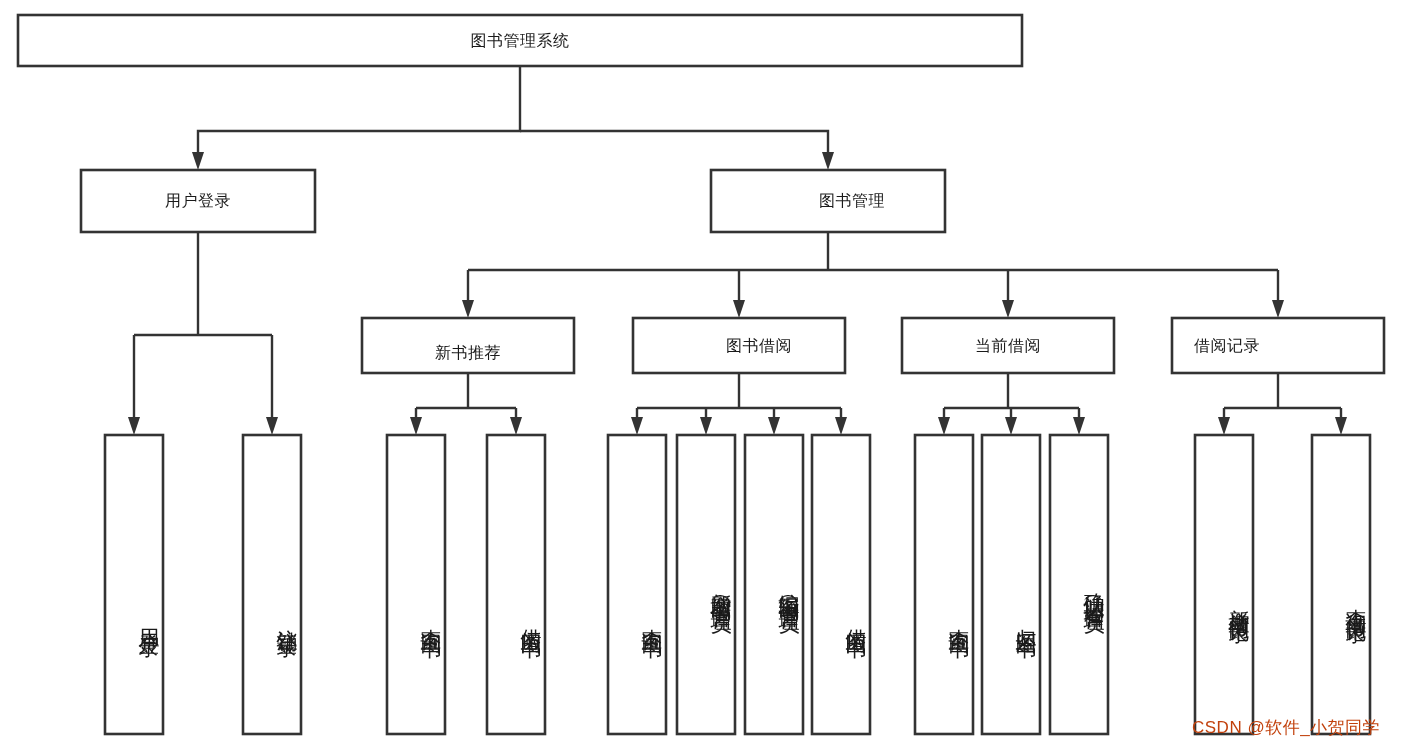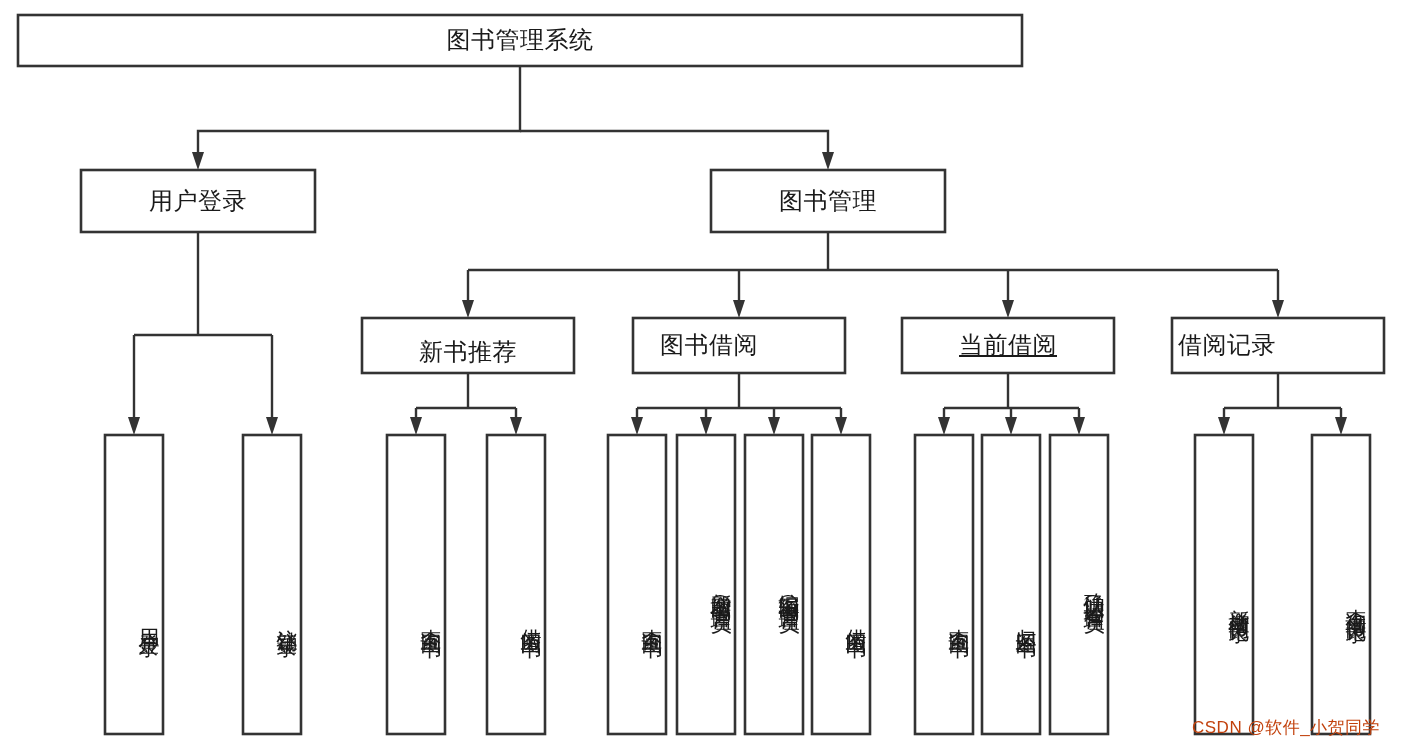--- a/index.html
+++ b/index.html
@@ -38,21 +38,21 @@
   .arrowhead {
     fill: #333333;
   }
   .node-label-h {
     position: absolute;
     display: flex;
     align-items: center;
     justify-content: center;
     text-align: center;
     color: #1a1a1a;
-    font-size: 24px;
+    font-size: 16px;
     line-height: 1.1;
     letter-spacing: 0.5px;
     white-space: nowrap;
     border-radius: 10px;
   }
   .node-label-v {
     position: absolute;
     display: flex;
     align-items: flex-start;
     justify-content: center;
@@ -193,25 +193,25 @@
       <rect class="node-rect" x="1050" y="435" width="58" height="299"></rect>
 
       <rect class="node-rect" x="1195" y="435" width="58" height="299"></rect>
       <rect class="node-rect" x="1312" y="435" width="58" height="299"></rect>
     </g>
   </svg>
 
   <div class="node-label-h" style="left:18px; top:15px; width:1004px; height:51px;">图书管理系统</div>
 
   <div class="node-label-h" style="left:81px; top:170px; width:234px; height:62px;">用户登录</div>
-  <div class="node-label-h" style="left:711px; top:170px; width:234px; height:62px;">图书管理</div>
+  <div class="node-label-h" style="left:711px; top:170px; width:234px; height:62px;padding-left:24px;">图书管理</div>
 
   <div class="node-label-h" style="left:362px; top:318px; width:212px; height:69px;">新书推荐</div>
-  <div class="node-label-h" style="left:603px; top:318px; width:212px; height:55px;">图书借阅</div>
-  <div class="node-label-h" style="left:902px; top:318px; width:212px; height:55px;text-decoration:underline;">当前借阅</div>
+  <div class="node-label-h" style="left:653px; top:318px; width:212px; height:55px;">图书借阅</div>
+  <div class="node-label-h" style="left:902px; top:318px; width:212px; height:55px;">当前借阅</div>
   <div class="node-label-h" style="left:1121px; top:318px; width:212px; height:55px;">借阅记录</div>
 
   <div class="node-label-v" style="left:105px; top:497px; width:58px; height:237px;">用户登录</div>
   <div class="node-label-v" style="left:243px; top:497px; width:58px; height:237px;">注销登录</div>
 
   <div class="node-label-v" style="left:387px; top:497px; width:58px; height:237px;">查询图书</div>
   <div class="node-label-v" style="left:487px; top:497px; width:58px; height:237px;">借阅图书</div>
 
   <div class="node-label-v" style="left:608px; top:497px; width:58px; height:237px;">查询图书</div>
   <div class="node-label-v" style="left:677px; top:440px; width:58px; height:294px;">新增图书（管理员）</div>

